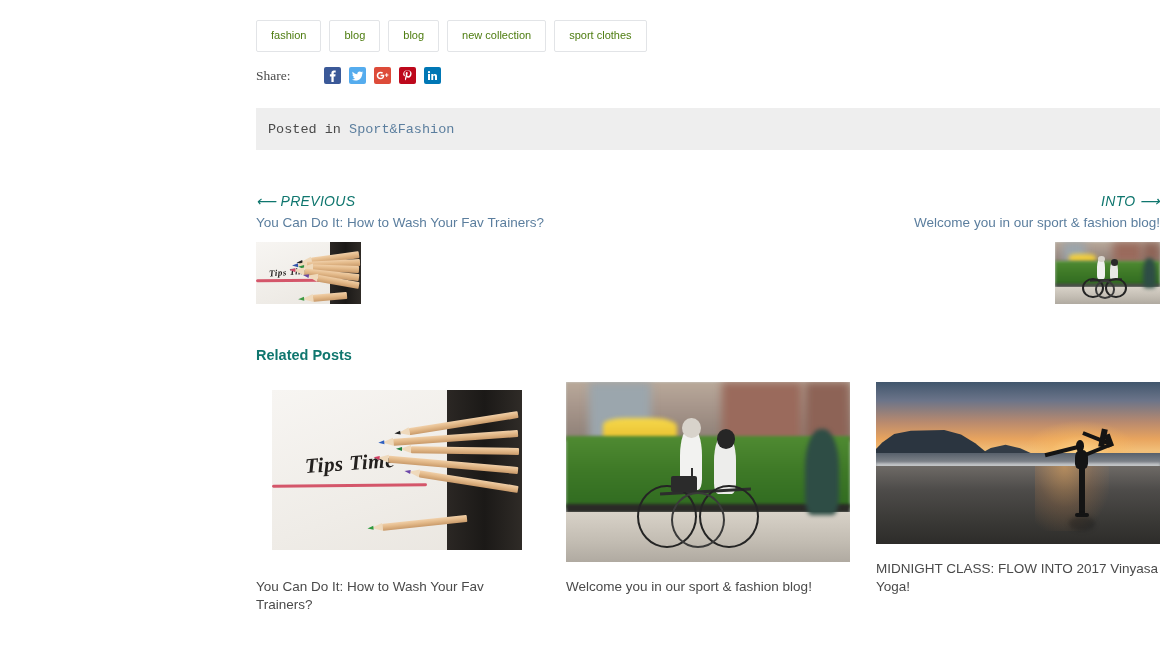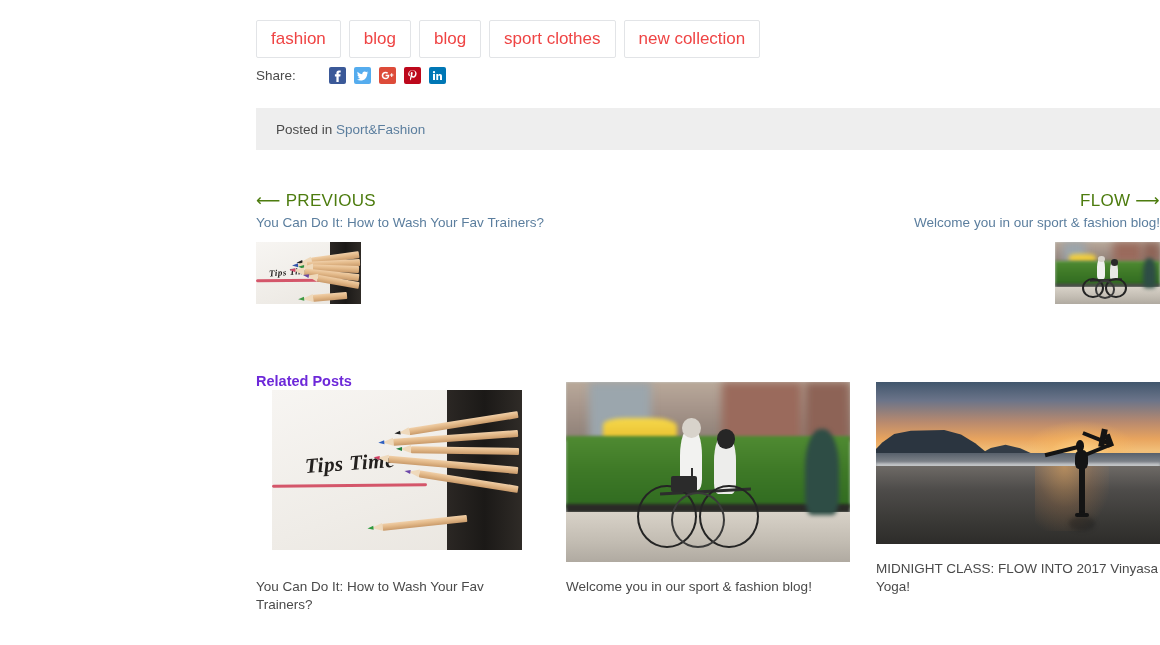--- a/index.html
+++ b/index.html
@@ -14,33 +14,33 @@
   .page { position: relative; width: 1160px; height: 645px; background:#fff; }
 
   
   .tags-row {
     position: absolute; left: 256px; top: 20px;
     display: flex; gap: 8px; align-items: center;
   }
   .tag {
     border: 1px solid #e2e4e7;
     background: #ffffff;
-    color: #ef4444;
-    font-size: 17px;
+    color: #4d7c0f;
+    font-size: 11px;
     line-height: 1;
     padding: 9px 14px 10px 14px;
     border-radius: 2px;
     white-space: nowrap;
     cursor: pointer;
   }
 
   
   .share-row {
     position: absolute; left: 256px; top: 67px;
-    display: flex; align-items: center; gap: 16px;
+    display: flex; align-items: center; gap: 16px; font-family: Liberation Serif, serif;
   }
   .share-label {
     font-size: 13.5px; color: #4a4a4a; margin-right: 17px;
   }
   .share-icons { display: flex; gap: 8px; align-items: center; }
   .sicon {
     width: 17px; height: 17px; border-radius: 2px;
     display: flex; align-items: center; justify-content: center;
     color: #fff; font-size: 11px; font-weight: bold;
     font-family: "Liberation Serif", serif;
@@ -49,51 +49,51 @@
   .sicon svg { display:block; }
 
   
   .posted-band {
     position: absolute; left: 256px; top: 108px;
     width: 904px; height: 42px;
     background: #eeeeee;
     display: flex; align-items: center;
   }
   .posted-text {
-    font-size: 13.5px; color: #4a4a4a; padding-left: 20px;
+    font-size: 13.5px; color: #4a4a4a; padding-left: 12px; font-family: Liberation Mono, monospace;
   }
   .posted-link {
     color: #5b7e9e; text-decoration: none; cursor: pointer;
   }
 
   
   .post-nav { position: absolute; left: 0; top: 190px; width:1160px; height:120px; }
   .nav-prev { position: absolute; left: 256px; top: 0; text-align: left; }
   .nav-next { position: absolute; right: 0px; top: 0; text-align: right; }
 
   .nav-kicker {
-    font-size: 17px; color: #4d7c0f; letter-spacing: 0.3px;
-    line-height: 22px; cursor: pointer; white-space: nowrap;
+    font-size: 14px; color: #0f766e; letter-spacing: 0.3px;
+    line-height: 22px; cursor: pointer; white-space: nowrap; font-style: italic;
   }
   .nav-title {
     font-size: 13.5px; color: #5b7e9e; line-height: 22px;
     cursor: pointer; white-space: nowrap; text-decoration: none;
   }
 
   .nav-thumb {
     margin-top: 8px; width: 105px; height: 62px;
     overflow: hidden; position: relative; cursor: pointer;
     background:#fff;
   }
   .nav-next .nav-thumb { margin-left: auto; }
 
   
   .related-heading {
-    position: absolute; left: 256px; top: 373px;
-    font-size: 14.5px; font-weight: bold; color: #6d28d9;
+    position: absolute; left: 256px; top: 347px;
+    font-size: 14.5px; font-weight: bold; color: #0f766e;
   }
   .related-grid {
     position: absolute; left: 256px; top: 382px;
     width: 904px;
     display: flex; gap: 26px;
   }
   .rp { width: 284px; }
   .rp-img {
     width: 284px; height: 180px; overflow: hidden;
     position: relative; cursor: pointer; background:#ddd;
@@ -241,22 +241,22 @@
 </style>
 </head>
 <body>
 
 <div class="page">
 
   <div class="tags-row">
     <span class="tag">fashion</span>
     <span class="tag">blog</span>
     <span class="tag">blog</span>
+    <span class="tag">new collection</span>
     <span class="tag">sport clothes</span>
-    <span class="tag">new collection</span>
   </div>
 
   <div class="share-row">
     <span class="share-label">Share:</span>
     <span class="share-icons">
 
       <span class="sicon" style="background:#3b5998;">
         <svg width="17" height="17" viewBox="0 0 17 17" aria-hidden="true">
           <path d="M10.2 5.6h1.5V3.6h-1.9c-1.5 0-2.4 1-2.4 2.4v1.3H5.9v2.1h1.5V15h2.3V9.4h1.6l.3-2.1H9.7V6.3c0-.5.2-.7.5-.7z" fill="#ffffff"></path>
         </svg>
@@ -314,21 +314,21 @@
           <div class="pencil" style="--tip:#3355aa; right:2px; top:27%; width:50%; transform:rotate(-3deg);"></div>
           <div class="pencil" style="--tip:#2f8f3f; right:2px; top:39%; width:44%; transform:rotate(2deg);"></div>
           <div class="pencil" style="--tip:#d04a6a; right:2px; top:52%; width:52%; transform:rotate(6deg);"></div>
           <div class="pencil" style="--tip:#6a4aa0; right:2px; top:64%; width:40%; transform:rotate(10deg);"></div>
           <div class="pencil" style="--tip:#3f9a46; right:14%; top:80%; width:32%; transform:rotate(-5deg);"></div>
         </div>
       </div>
     </div>
 
     <div class="nav-next">
-      <div class="nav-kicker">FLOW ⟶</div>
+      <div class="nav-kicker">INTO ⟶</div>
       <div class="nav-title">Welcome you in our sport &amp; fashion blog!</div>
       <div class="nav-thumb">
         <div class="ph cyclists">
           <div class="sky"></div>
           <div class="bldg1"></div>
             <div class="bldg2"></div>
             <div class="bldg3"></div>
           <div class="taxi"></div>
           <div class="grass"></div>
           <div class="curb"></div>

